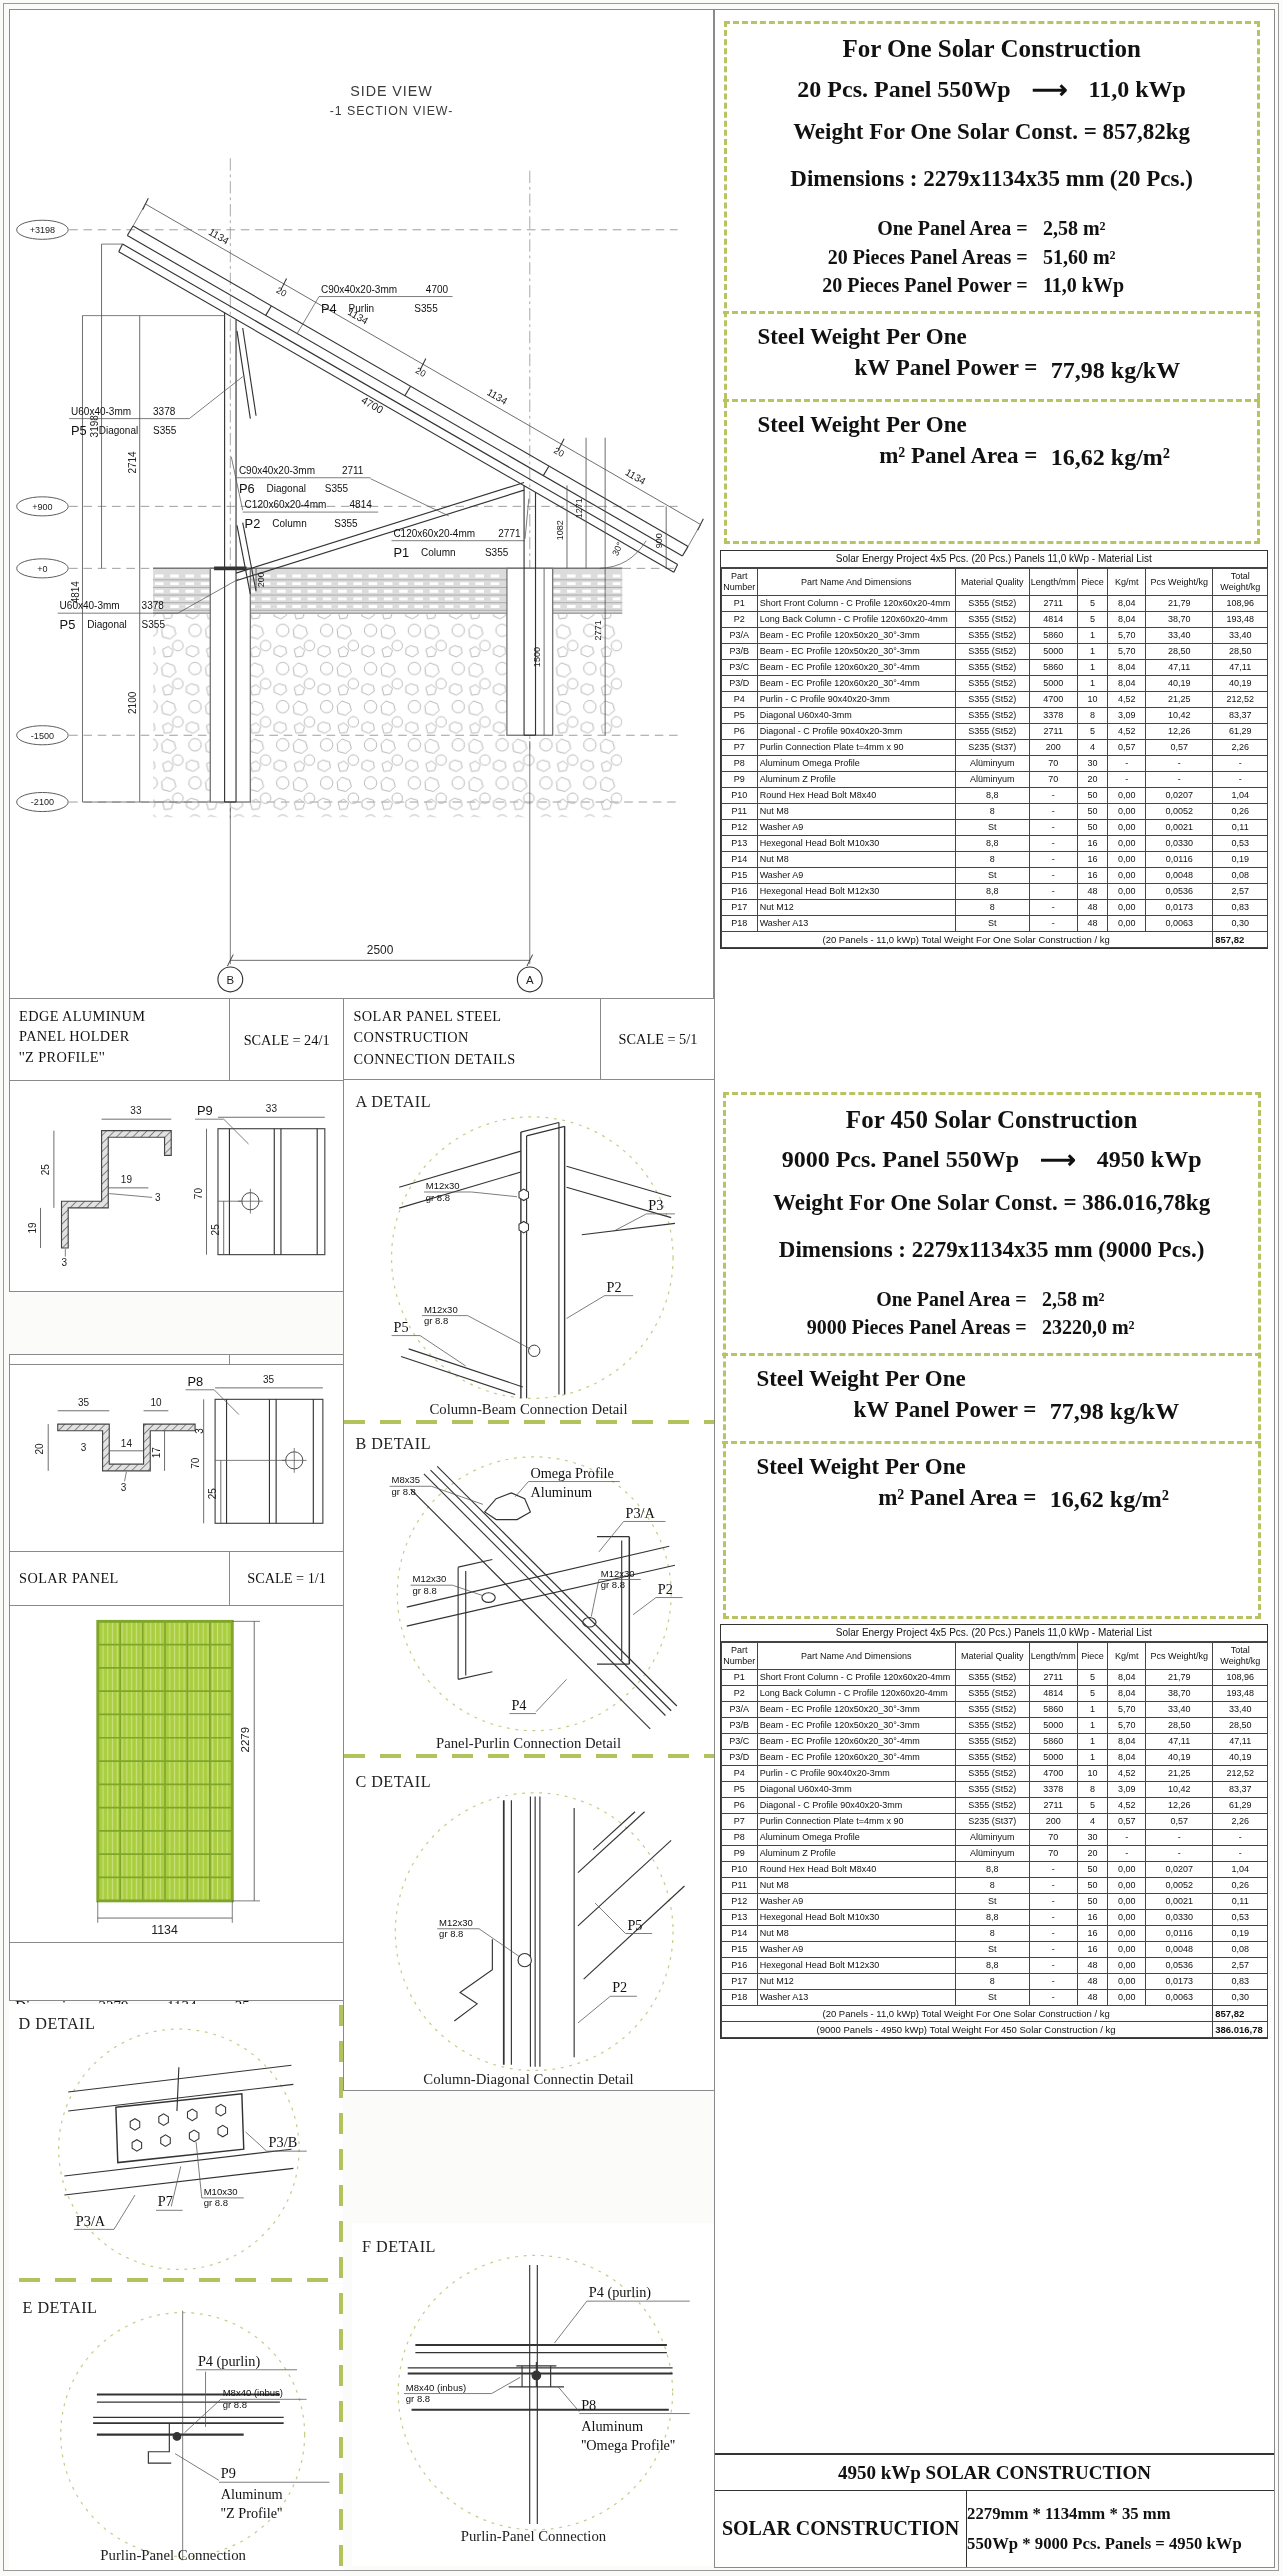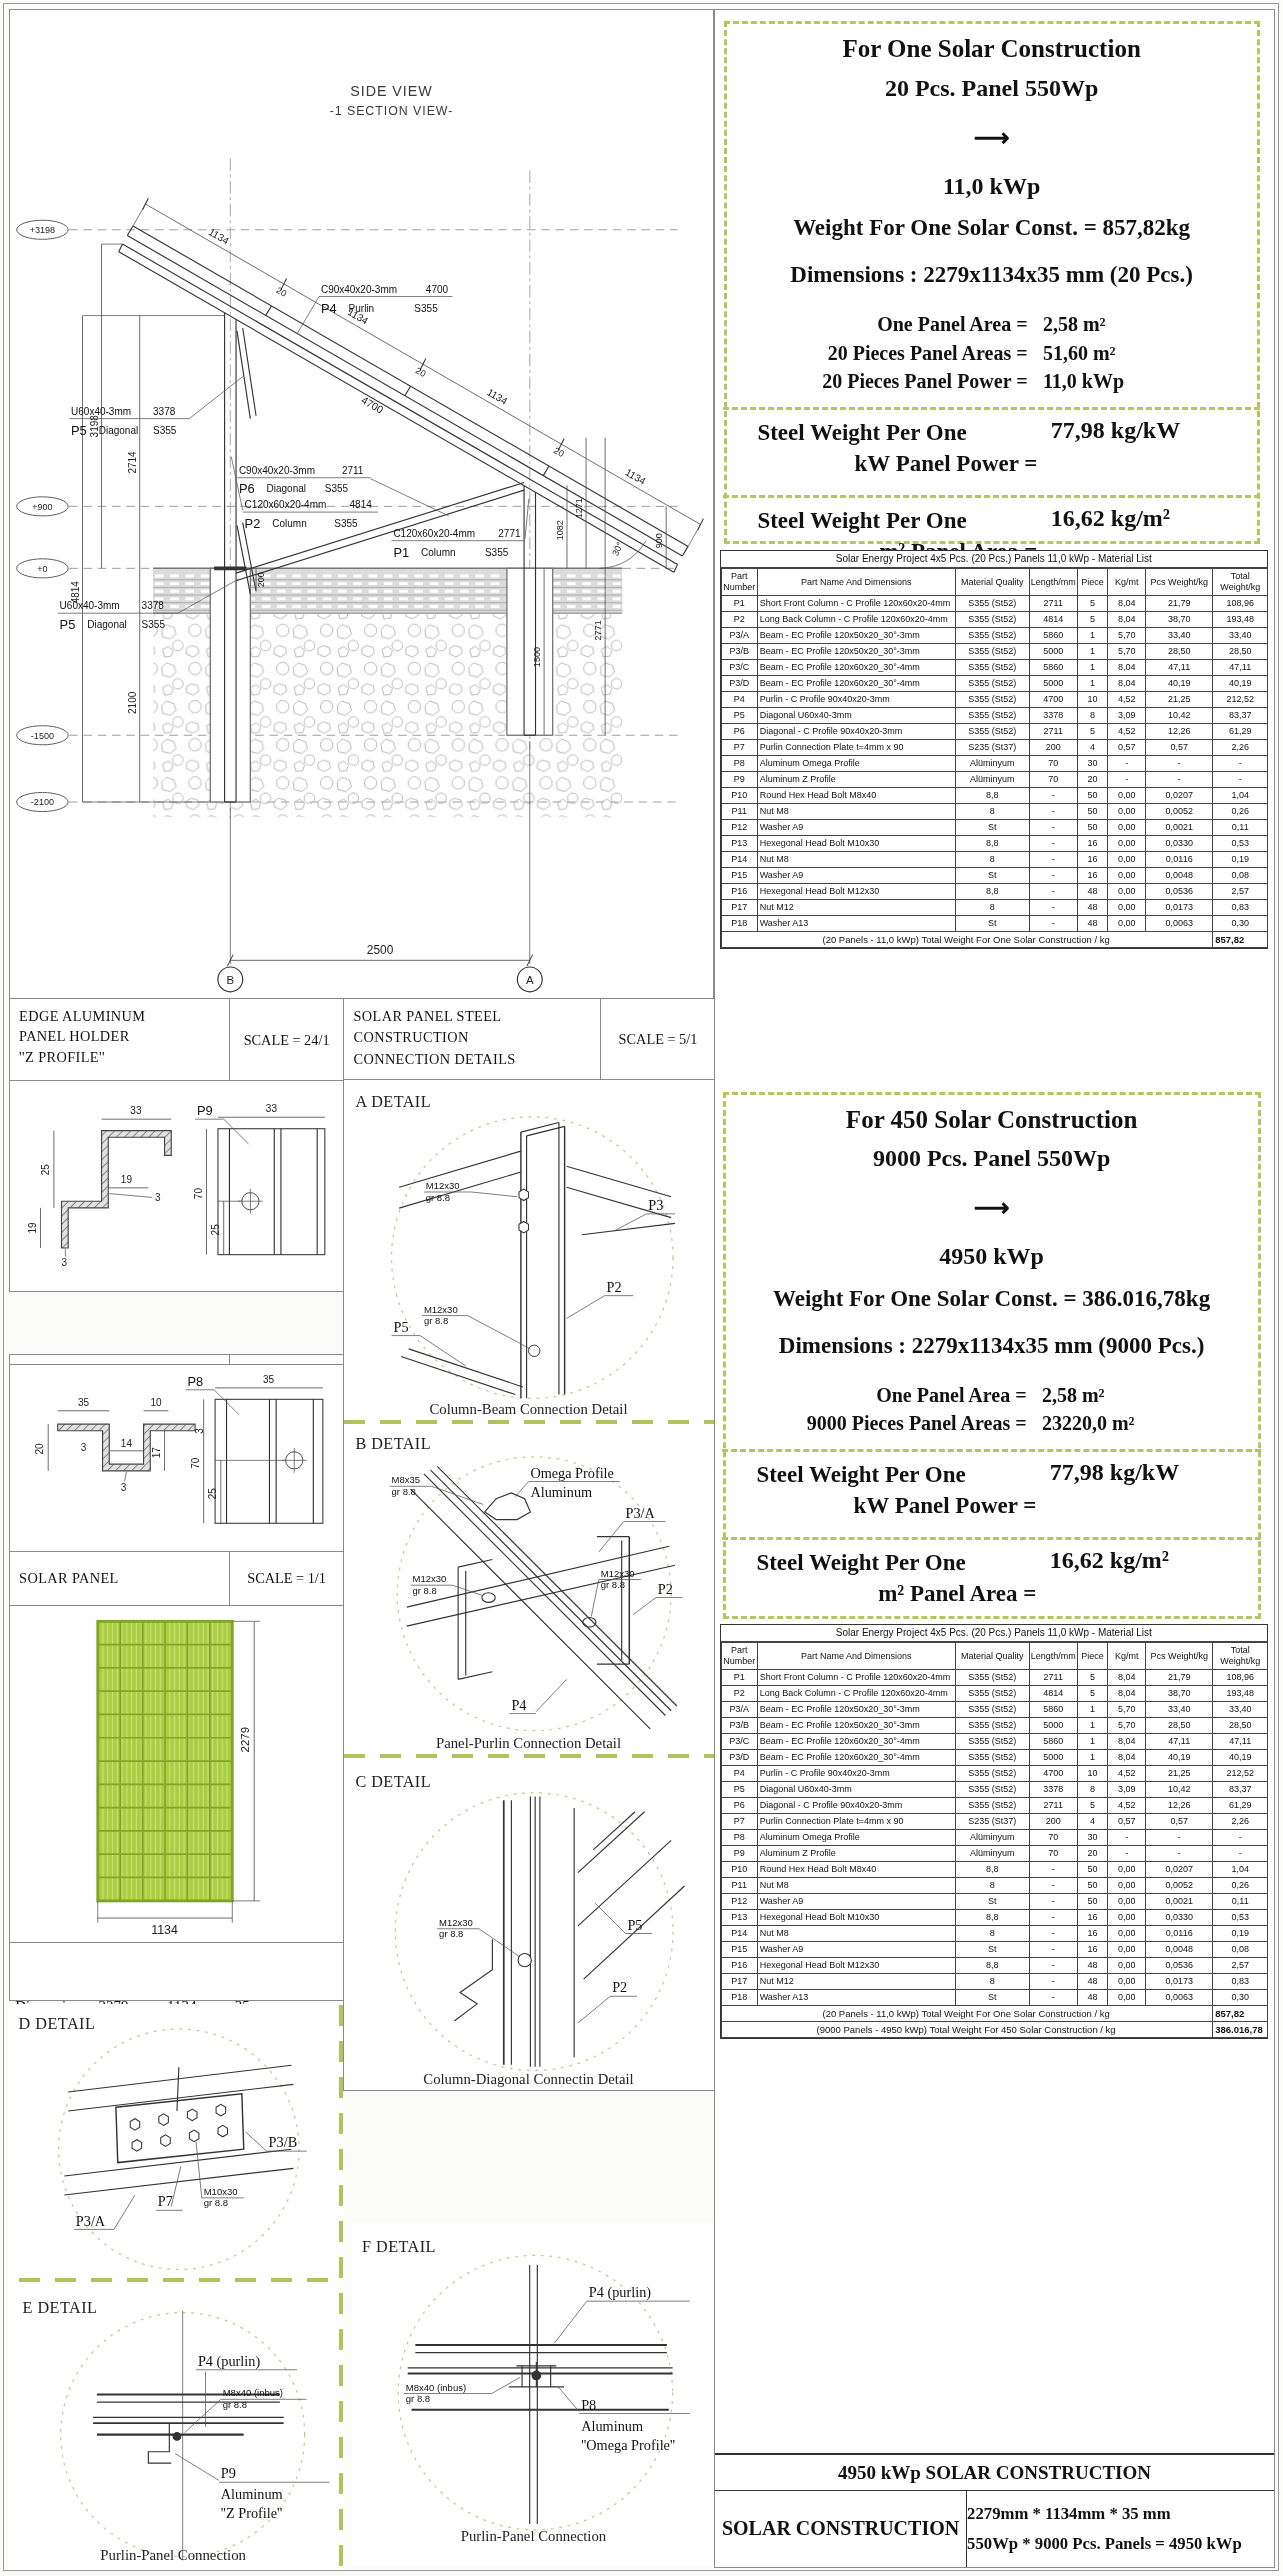--- a/index.html
+++ b/index.html
@@ -13,29 +13,29 @@
   .hd-title{flex:1;border-right:1.9px solid #8a8a8a;padding:6.7px 9.5px;font:14.3px "Liberation Serif",serif;line-height:1.45;letter-spacing:0.4px;}
   .hd-scale{width:114px;display:flex;align-items:center;justify-content:center;font:14.3px "Liberation Serif",serif;}
 
   
   .gdash-h{position:absolute;height:3.8px;background:repeating-linear-gradient(90deg,#b4c25e 0 21px,transparent 21px 36px);}
   .gdash-v{position:absolute;width:3.8px;background:repeating-linear-gradient(180deg,#b4c25e 0 21px,transparent 21px 36px);}
 
   
   .specbox{position:absolute;border:3.8px dashed #b8c364;background:#fff;font-family:"Liberation Serif",serif;font-weight:bold;box-sizing:border-box;}
   .spec-title{text-align:center;font-size:25px;margin-top:11.4px;}
-  .spec-flow{display:flex;justify-content:center;align-items:center;gap:21px;font-size:24px;margin-top:11.4px;flex-direction:column;}
+  .spec-flow{display:flex;justify-content:center;align-items:center;gap:21px;font-size:24px;margin-top:11.4px;}
   .spec-arrow{font-size:25px;}
   .spec-line{text-align:center;font-size:23px;margin-top:15.3px;}
   .spec-rows{margin-top:25px;}
   .srow{display:flex;font-size:20px;margin-top:5.7px;}
   .srow .slabel{width:301px;text-align:right;}
   .srow .sval{flex:1;text-align:left;padding-left:15.3px;}
   .spec-sep{border-top:3.8px dashed #b8c364;margin:13.4px -3.8px 0 -3.8px;}
-  .steel{display:flex;align-items:flex-start;padding:7.6px 3.8px 1.9px 3.8px;}
+  .steel{display:flex;align-items:flex-end;padding:7.6px 3.8px 1.9px 3.8px;}
   .steel-lbl{width:307px;font-size:23px;line-height:1.35;}
   .steel-lbl .l1{text-align:left;padding-left:27px;}
   .steel-lbl .l2{text-align:right;}
   .steel-val{flex:1;font-size:24px;padding-left:13.4px;}
 
   
   .tblwrap{position:absolute;border:1.9px solid #333;background:#fff;box-sizing:border-box;}
   .tbl-title{font:10px "Liberation Sans",sans-serif;text-align:center;border-bottom:1px solid #444;padding:2.9px 0;}
   table.mat{border-collapse:collapse;width:100%;table-layout:fixed;font:9px "Liberation Sans",sans-serif;}
   table.mat th{font-weight:normal;border:1px solid #444;padding:1.9px 1px;line-height:1.2;}

